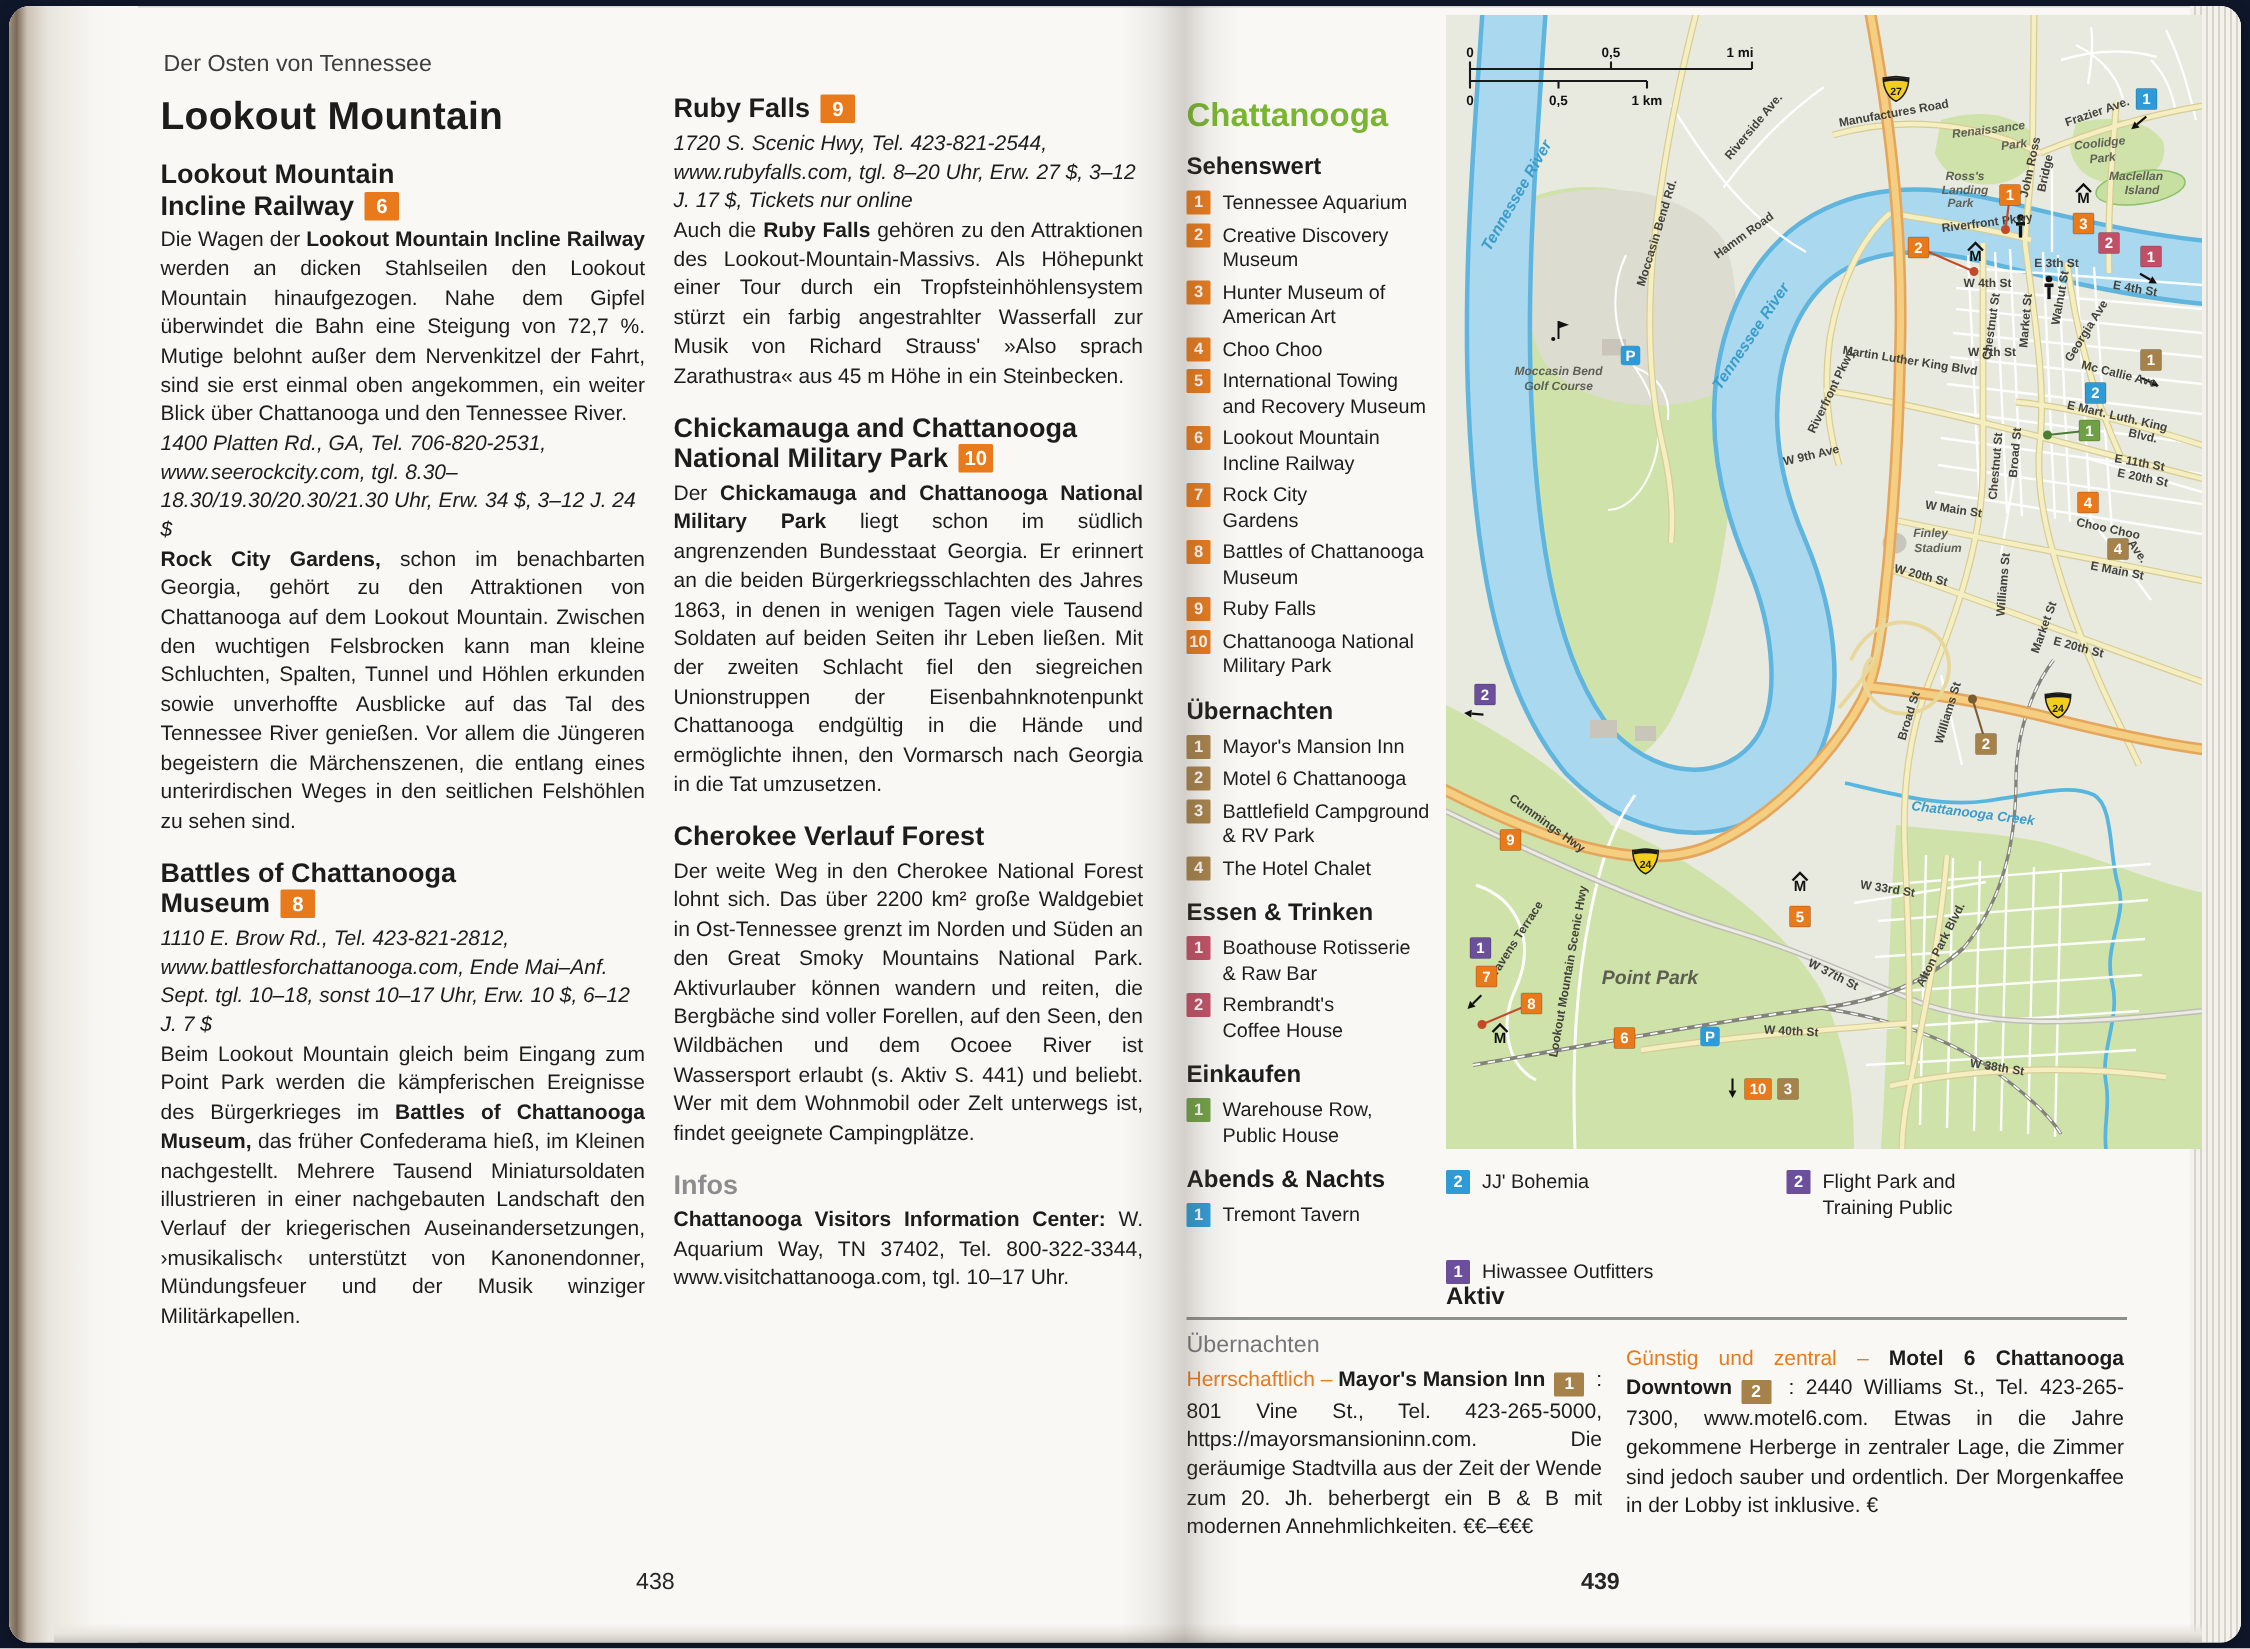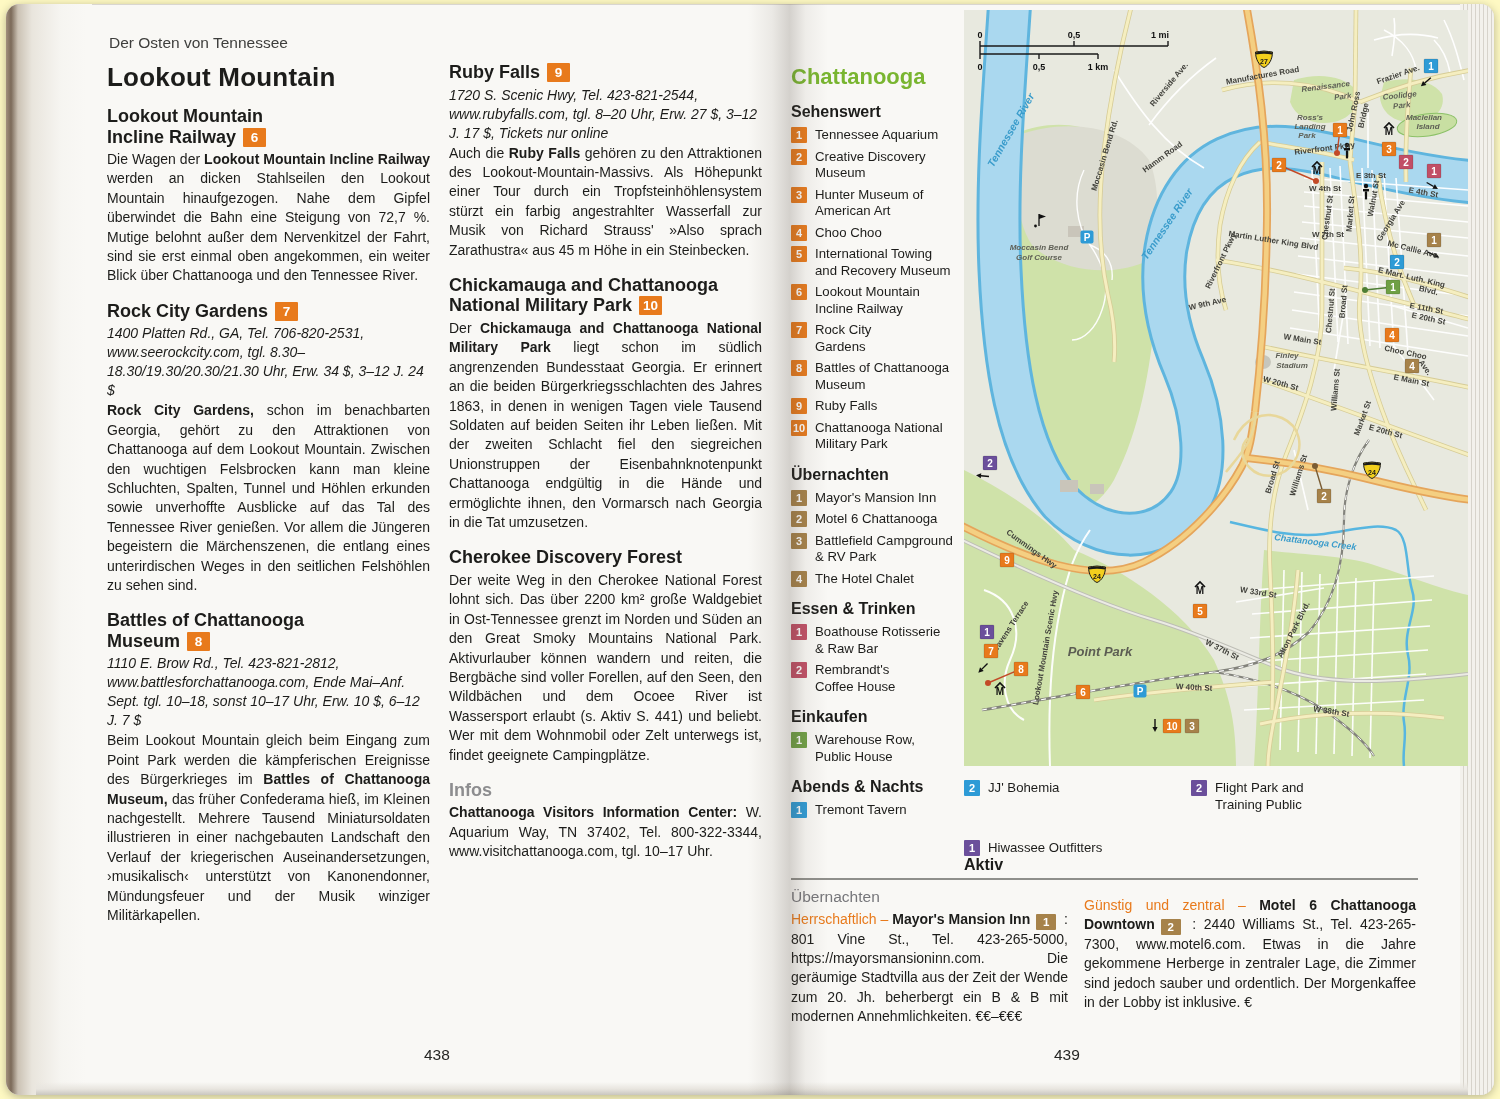--- a/index.html
+++ b/index.html
@@ -1,16 +1,16 @@
 <!DOCTYPE html>
 <html><head>
 <meta charset="utf-8">
 <style>
   html,body{margin:0;padding:0;background:#ffffff;}
-  .stage{position:relative;width:1500px;height:1099px;background:#fef9c3;font-family:"Liberation Sans",sans-serif;color:#1c1c1a;overflow:hidden;}
+  .stage{position:relative;width:1500px;height:1099px;background:#0f172a;font-family:"Liberation Sans",sans-serif;color:#1c1c1a;overflow:hidden;}
   .book{position:absolute;left:6px;top:4px;width:1488px;height:1091px;border-radius:14px;background:#f9f8f5;
         box-shadow:0 2px 10px rgba(0,0,0,.28), inset 0 0 0 1px #d9d6d0;overflow:hidden;}
   .spineL{position:absolute;left:0;top:0;bottom:0;width:86px;
         background:linear-gradient(90deg,#a2907d 0,#7b6a59 5px,#cbc2b4 12px,#e9e5dd 26px,#f6f5f1 55px,#f9f8f5 80px);}
   .edgeR{position:absolute;right:0;top:0;bottom:0;width:34px;
         background:repeating-linear-gradient(90deg,#f3f1ec 0 3px,#d7d3cb 3px 4px);}
   .edgeB{position:absolute;left:30px;right:26px;bottom:0;height:13px;
         background:linear-gradient(0deg,#c9c6bf 0,#e8e5df 6px,rgba(249,248,245,0) 13px);}
   .gutter{position:absolute;left:742px;top:0;bottom:0;width:80px;pointer-events:none;z-index:6;
         background:linear-gradient(90deg,rgba(110,100,88,0) 0,rgba(110,100,88,.10) 30%,rgba(80,70,60,.22) 52%,rgba(110,100,88,.08) 72%,rgba(110,100,88,0) 100%);}
@@ -67,21 +67,20 @@
 
     <div class="runhead">Der Osten von Tennessee</div>
     <h1 class="pagetitle" style="margin:0;position:absolute;left:101px;top:58px;">Lookout Mountain</h1>
     <div class="colL">
         <div class="section first">
           <h3><span class="ht">Lookout Mountain
 Incline Railway</span><span class="hbadge">6</span></h3>
           <p class="bodyp"><span>Die Wagen der </span><span class="b ">Lookout Mountain Incline Railway</span><span> werden an dicken Stahlseilen den Lookout Mountain hinaufgezogen. Nahe dem Gipfel überwindet die Bahn eine Steigung von 72,7 %. Mutige belohnt außer dem Nervenkitzel der Fahrt, sind sie erst einmal oben angekommen, ein weiter Blick über Chattanooga und den Tennessee River.</span></p>
         </div>
         <div class="section">
-          <h3><span class="ht">Rock City Gardens</span><span class="hbadge">7</span></h3>
           <p class="details">1400 Platten Rd., GA, Tel. 706-820-2531, www.seerockcity.com, tgl. 8.30–18.30/19.30/20.30/21.30 Uhr, Erw. 34 $, 3–12 J. 24 $</p>
           <p class="bodyp"><span class="b ">Rock City Gardens,</span><span> schon im benachbarten Georgia, gehört zu den Attraktionen von Chattanooga auf dem Lookout Mountain. Zwischen den wuchtigen Felsbrocken kann man kleine Schluchten, Spalten, Tunnel und Höhlen erkunden sowie unverhoffte Ausblicke auf das Tal des Tennessee River genießen. Vor allem die Jüngeren begeistern die Märchenszenen, die entlang eines unterirdischen Weges in den seitlichen Felshöhlen zu sehen sind.</span></p>
         </div>
         <div class="section">
           <h3><span class="ht">Battles of Chattanooga
 Museum</span><span class="hbadge">8</span></h3>
           <p class="details">1110 E. Brow Rd., Tel. 423-821-2812, www.battlesforchattanooga.com, Ende Mai–Anf. Sept. tgl. 10–18, sonst 10–17 Uhr, Erw. 10 $, 6–12 J. 7 $</p>
           <p class="bodyp"><span>Beim Lookout Mountain gleich beim Eingang zum Point Park werden die kämpferischen Ereignisse des Bürgerkrieges im </span><span class="b ">Battles of Chattanooga Museum,</span><span> das früher Confederama hieß, im Kleinen nachgestellt. Mehrere Tausend Miniatursoldaten illustrieren in einer nachgebauten Landschaft den Verlauf der kriegerischen Auseinandersetzungen, ›musikalisch‹ unterstützt von Kanonendonner, Mündungsfeuer und der Musik winziger Militärkapellen.</span></p>
         </div>
       </div>
@@ -90,21 +89,21 @@
           <h3><span class="ht">Ruby Falls</span><span class="hbadge">9</span></h3>
           <p class="details">1720 S. Scenic Hwy, Tel. 423-821-2544, www.rubyfalls.com, tgl. 8–20 Uhr, Erw. 27 $, 3–12 J. 17 $, Tickets nur online</p>
           <p class="bodyp"><span>Auch die </span><span class="b ">Ruby Falls</span><span> gehören zu den Attraktionen des Lookout-Mountain-Massivs. Als Höhepunkt einer Tour durch ein Tropfsteinhöhlensystem stürzt ein farbig angestrahlter Wasserfall zur Musik von Richard Strauss' »Also sprach Zarathustra« aus 45 m Höhe in ein Steinbecken.</span></p>
         </div>
         <div class="section">
           <h3><span class="ht">Chickamauga and Chattanooga
 National Military Park</span><span class="hbadge">10</span></h3>
           <p class="bodyp"><span>Der </span><span class="b ">Chickamauga and Chattanooga National Military Park</span><span> liegt schon im südlich angrenzenden Bundesstaat Georgia. Er erinnert an die beiden Bürgerkriegsschlachten des Jahres 1863, in denen in wenigen Tagen viele Tausend Soldaten auf beiden Seiten ihr Leben ließen. Mit der zweiten Schlacht fiel den siegreichen Unionstruppen der Eisenbahnknotenpunkt Chattanooga endgültig in die Hände und ermöglichte ihnen, den Vormarsch nach Georgia in die Tat umzusetzen.</span></p>
         </div>
         <div class="section">
-          <h3><span class="ht">Cherokee Discovery Forest</span></h3>
+          <h3><span class="ht">Cherokee Verlauf Forest</span></h3>
           <p class="bodyp"><span>Der weite Weg in den Cherokee National Forest lohnt sich. Das über 2200 km² große Waldgebiet in Ost-Tennessee grenzt im Norden und Süden an den Great Smoky Mountains National Park. Aktivurlauber können wandern und reiten, die Bergbäche sind voller Forellen, auf den Seen, den Wildbächen und dem Ocoee River ist Wassersport erlaubt (s. Aktiv S. 441) und beliebt. Wer mit dem Wohnmobil oder Zelt unterwegs ist, findet geeignete Campingplätze.</span></p>
         </div>
         <div class="section">
           <h3 class="grayhead">Infos</h3>
           <p class="bodyp"><span class="b ">Chattanooga Visitors Information Center:</span><span> W. Aquarium Way, TN 37402, Tel. 800-322-3344, www.visitchattanooga.com, tgl. 10–17 Uhr.</span></p>
         </div>
       </div>
     <div class="pagenum" style="left:418px;top:1042px;">438</div>
 
     <div class="gutter"></div>
@@ -670,15 +669,15 @@
           <div>
             <div>Hiwassee Outfitters</div>
           </div>
         </div>
       </div>
 
     <div class="rule"></div>
     <div class="bothead">Übernachten</div>
     <div class="botcol" style="left:785px;top:906px;width:277px;"><span class="o">Herrschaftlich – </span><span class="b ">Mayor's Mansion Inn</span><span class="ibadge">1</span><span> : 801 Vine St., Tel. 423-265-5000, https://mayorsmansioninn.com. Die geräumige Stadtvilla aus der Zeit der Wende zum 20. Jh. beherbergt ein B &amp; B mit modernen Annehmlichkeiten. €€–€€€</span></div>
     <div class="botcol" style="left:1078px;top:892px;width:332px;"><span class="o">Günstig und zentral – </span><span class="b ">Motel 6 Chattanooga Downtown</span><span class="ibadge">2</span><span> : 2440 Williams St., Tel. 423-265-7300, www.motel6.com. Etwas in die Jahre gekommene Herberge in zentraler Lage, die Zimmer sind jedoch sauber und ordentlich. Der Morgenkaffee in der Lobby ist inklusive. €</span></div>
-    <div class="pagenum" style="left:1048px;top:1042px;">439</div>
+    <div class="pagenum" style="left:1048px;top:1042px;font-weight:bold;">439</div>
   </div>
 </div>
 
 </body></html>

